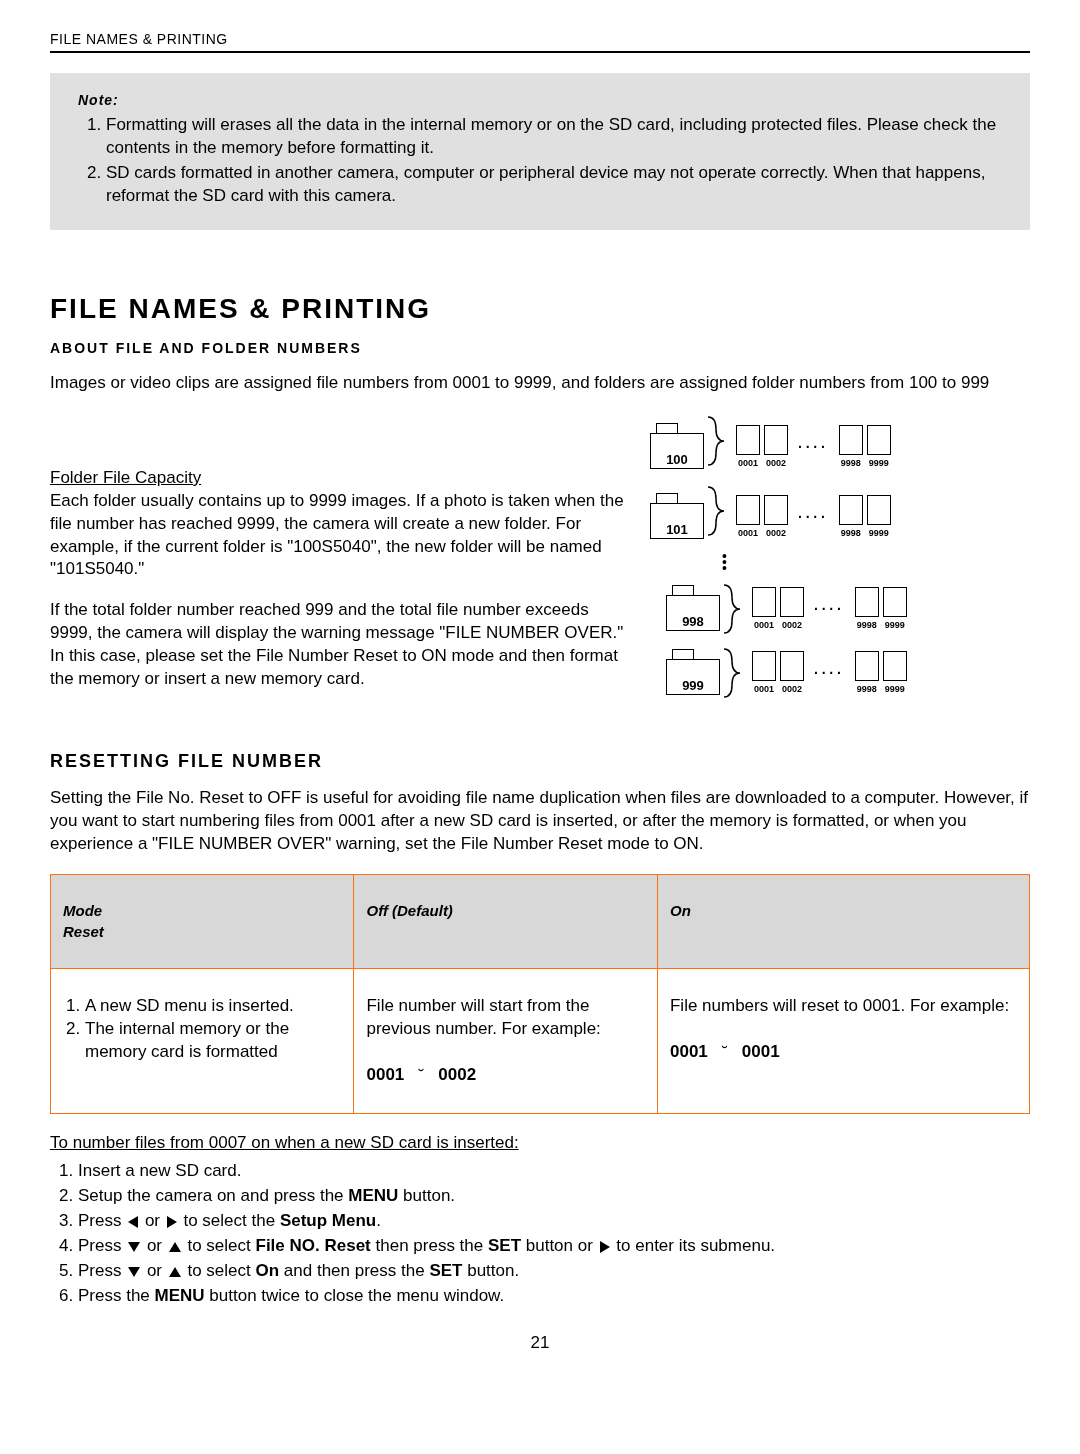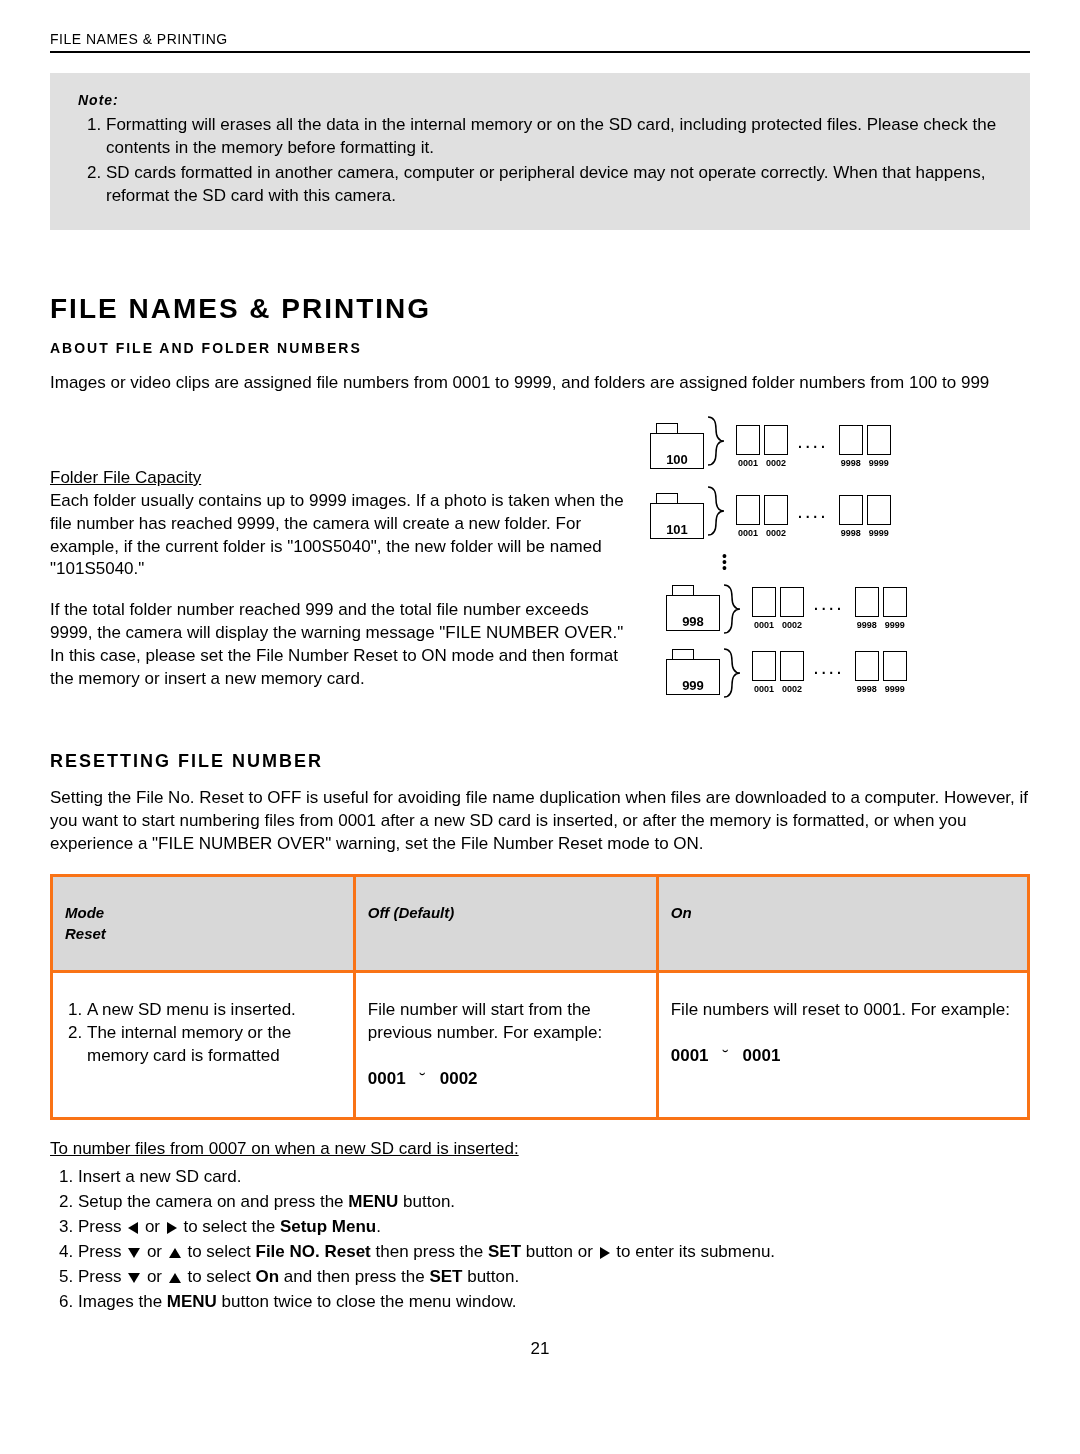--- a/index.html
+++ b/index.html
@@ -141,21 +141,21 @@
     margin: 6px 0 10px 0;
     letter-spacing: 0;
   }
   .vdots span { display: block; }
   table.reset-table {
     width: 100%;
     border-collapse: collapse;
     margin: 8px 0 18px 0;
   }
   table.reset-table th, table.reset-table td {
-    border: 3px solid #f97316;
+    border: 1px solid #f97316;
     padding: 26px 12px;
     vertical-align: top;
     text-align: left;
   }
   table.reset-table th {
     background: #d8d8d8;
     font-family: Arial, sans-serif;
     font-style: italic;
     font-weight: bold;
     font-size: 15px;
@@ -392,17 +392,17 @@
   <li>
     <span>Press </span><span class="tri-left"></span><span> or </span><span class="tri-right"></span><span> to select the </span><span class="bold">Setup Menu</span><span>.</span>
   </li>
   <li>
     <span>Press </span><span class="tri-down"></span><span> or </span><span class="tri-up"></span><span> to select </span><span class="bold">File NO. Reset</span><span> then press the </span><span class="bold">SET</span><span> button or </span><span class="tri-right"></span><span> to enter its submenu.</span>
   </li>
   <li>
     <span>Press </span><span class="tri-down"></span><span> or </span><span class="tri-up"></span><span> to select </span><span class="bold">On</span><span> and then press the </span><span class="bold">SET</span><span> button.</span>
   </li>
   <li>
-    <span>Images the </span><span class="bold">MENU</span><span> button twice to close the menu window.</span>
+    <span>Press the </span><span class="bold">MENU</span><span> button twice to close the menu window.</span>
   </li>
 </ol>
 
 <div class="page-number">21</div>
 
 </body></html>

